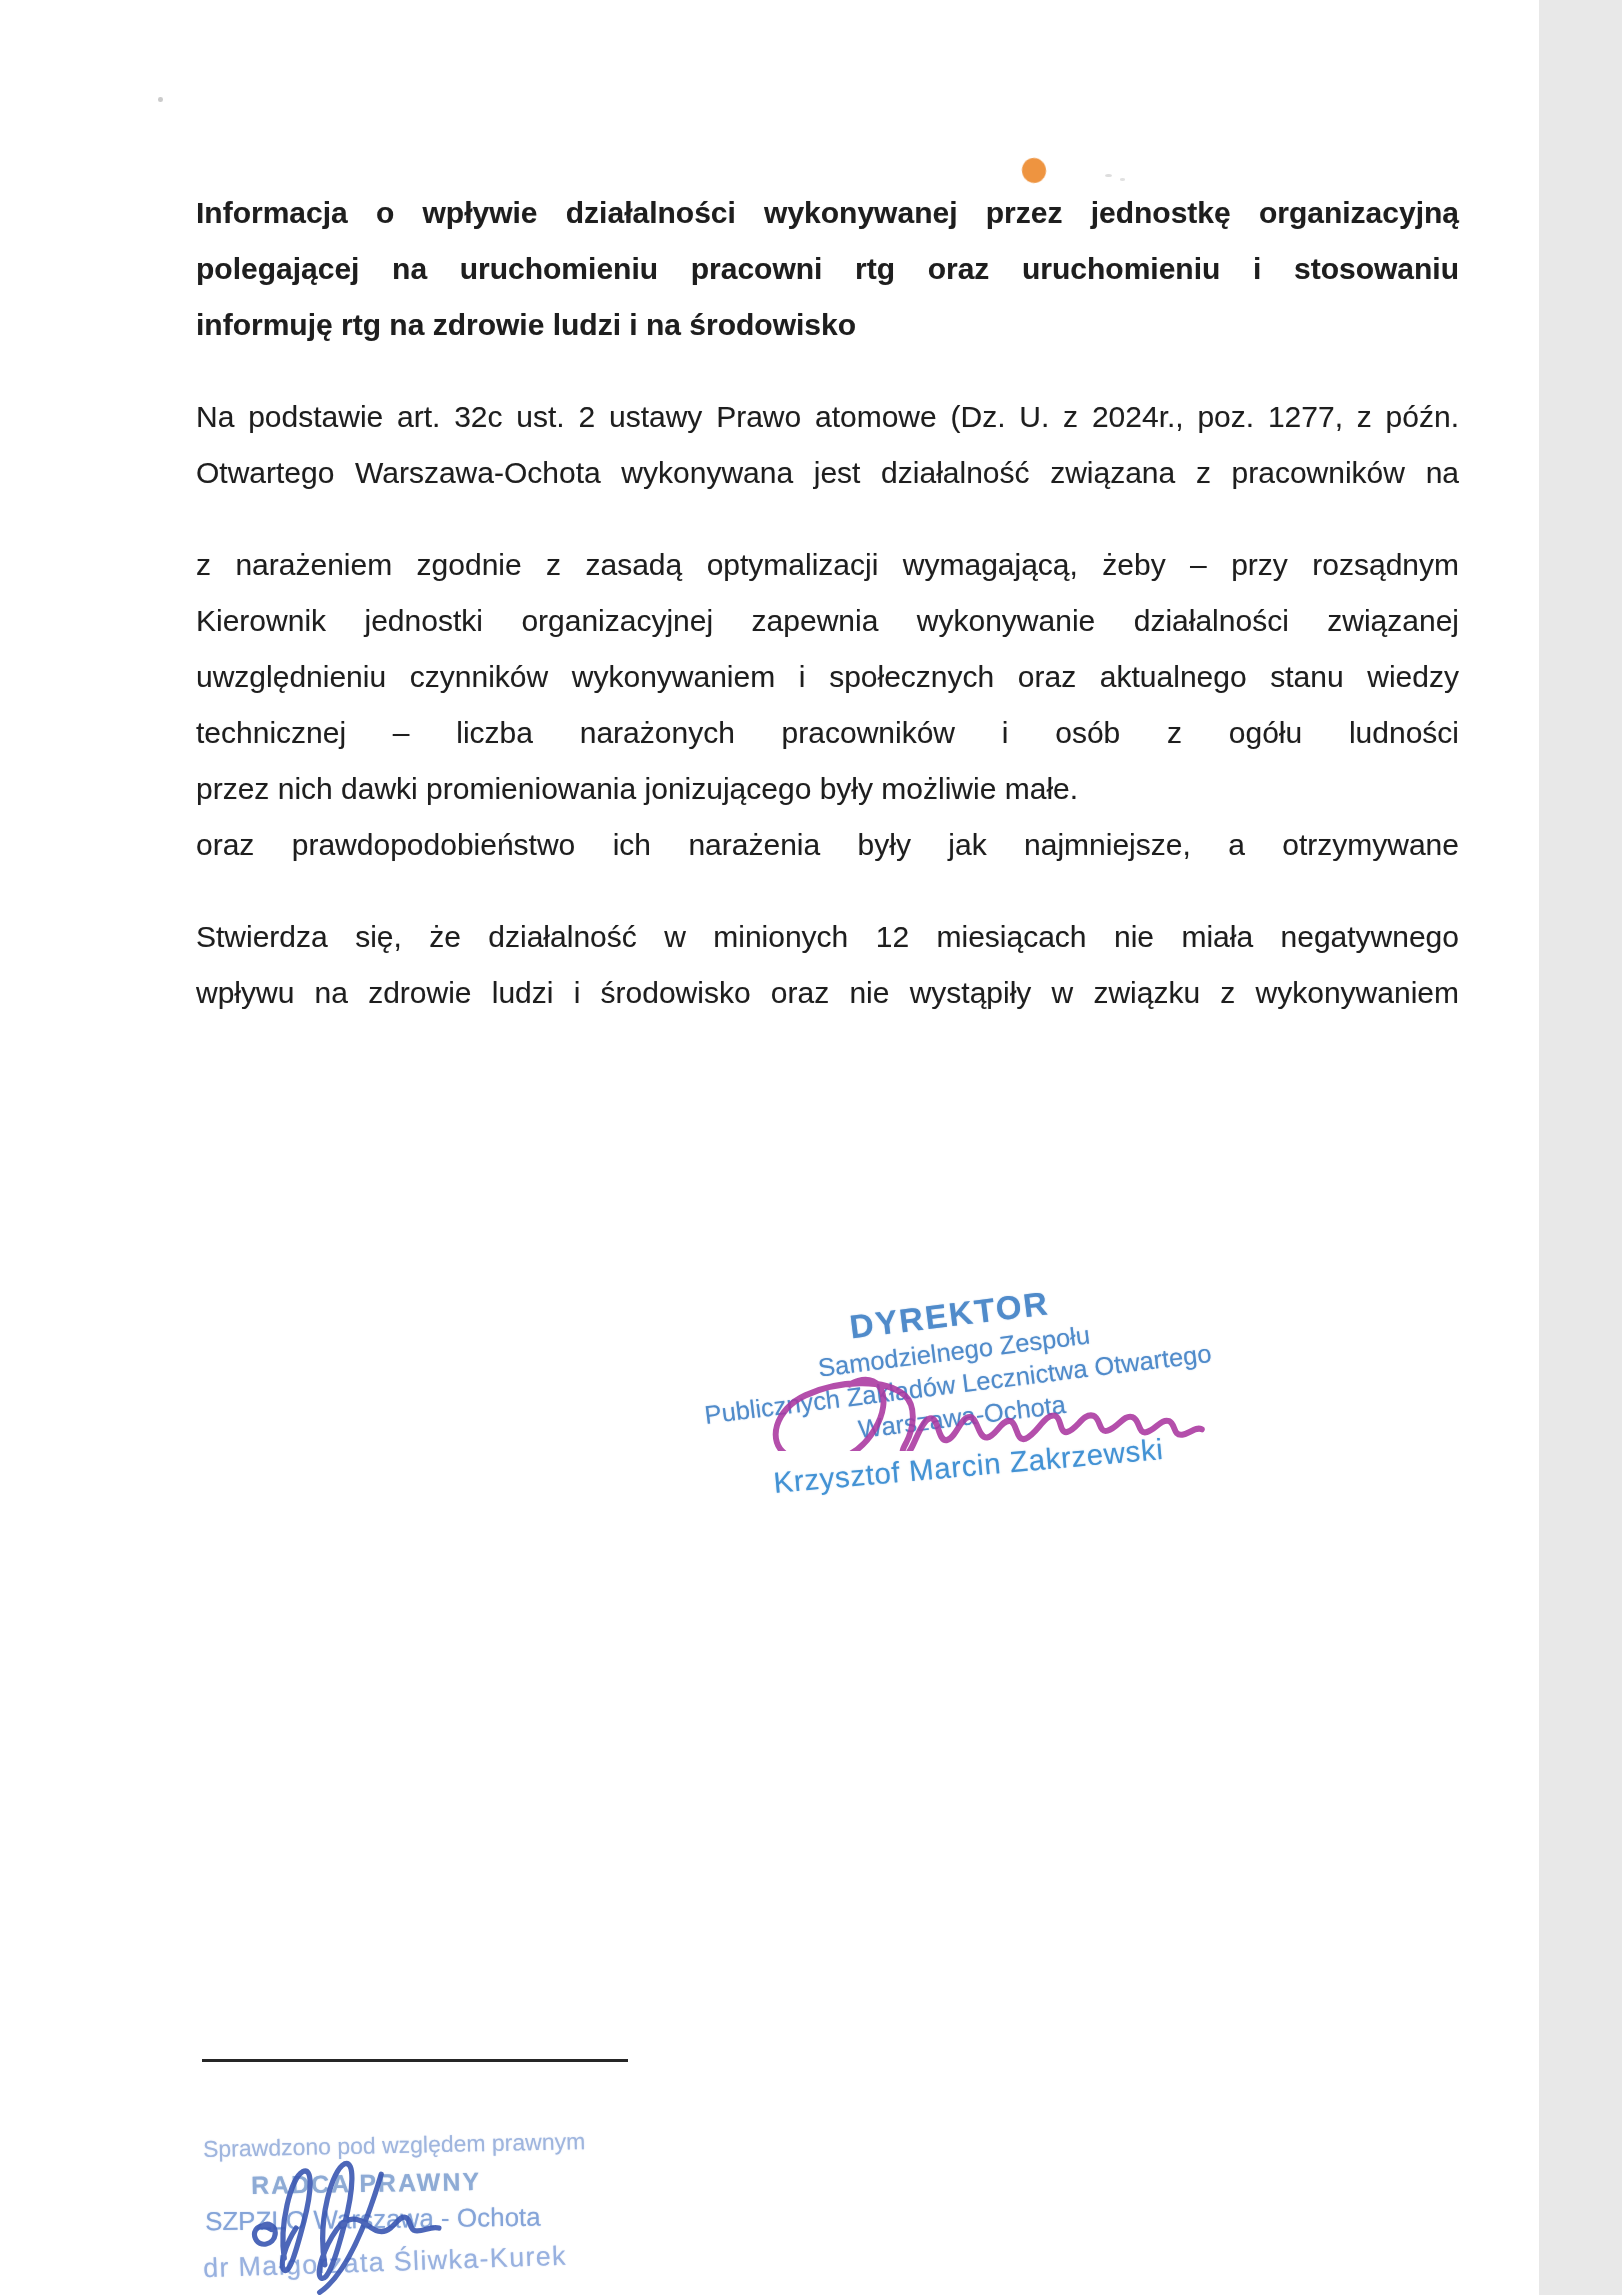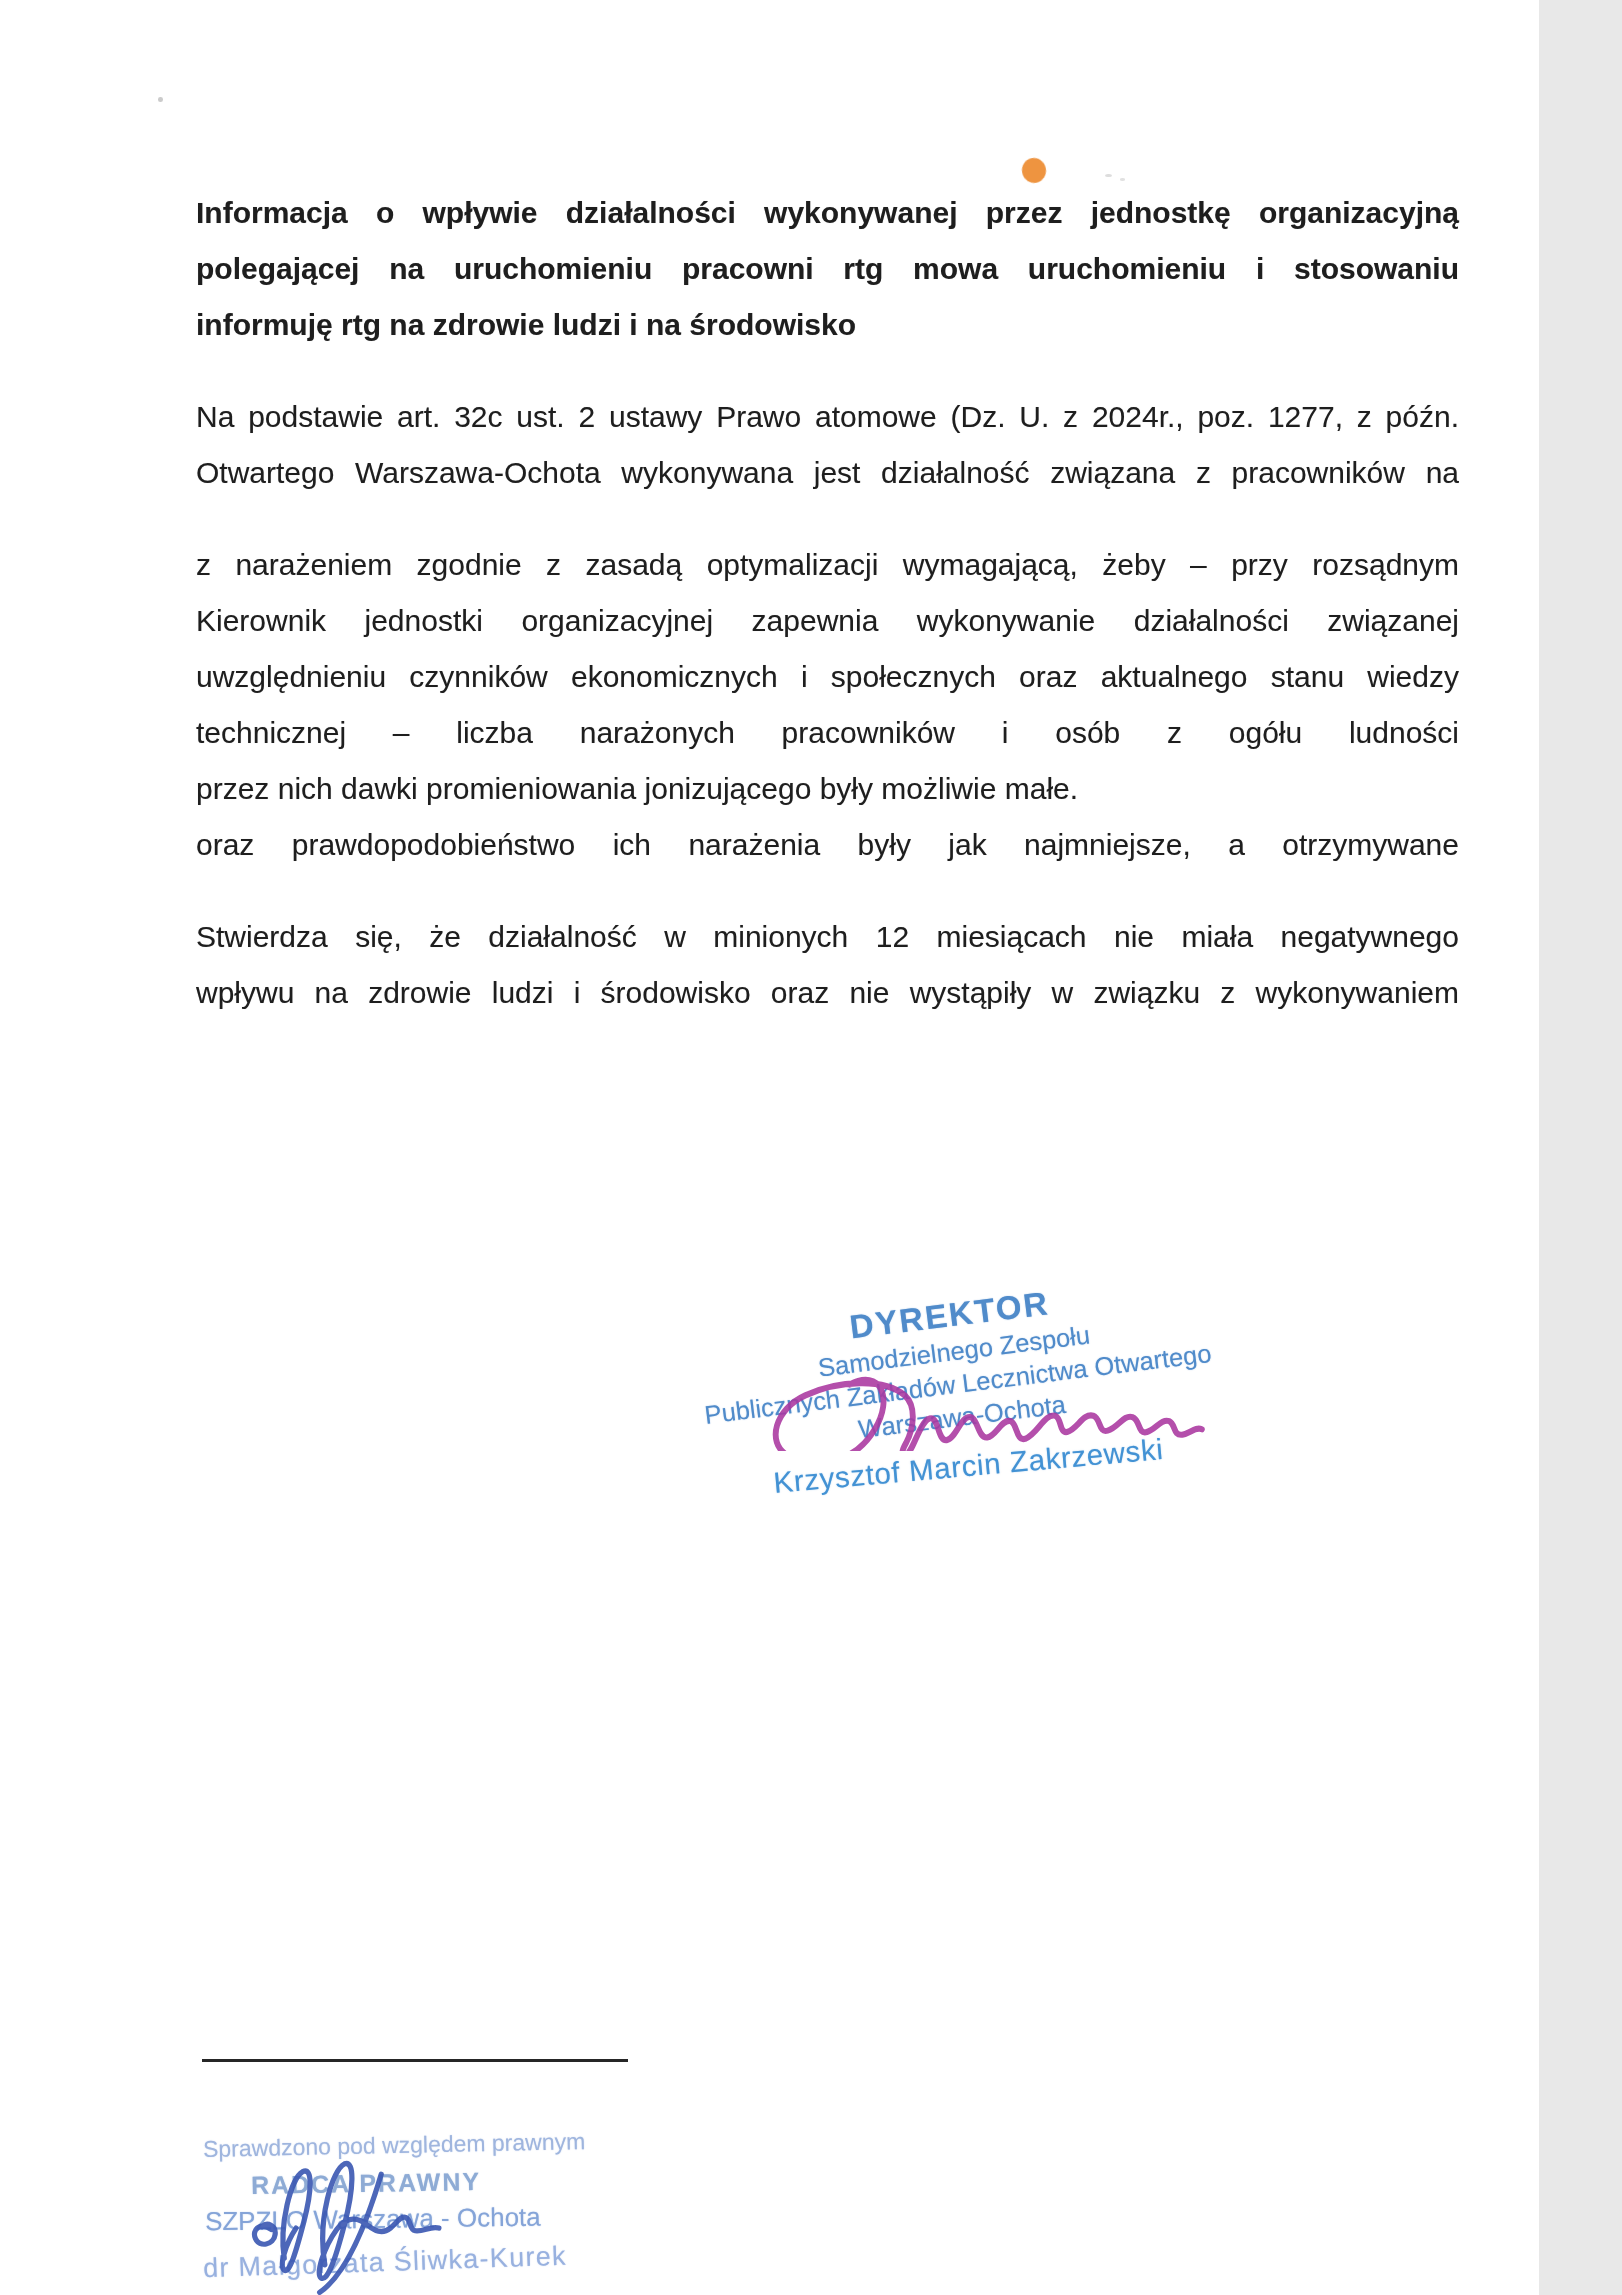--- a/index.html
+++ b/index.html
@@ -100,31 +100,31 @@
 
   <div class="speck s1"></div>
   <div class="speck s2"></div>
   <div class="speck s3"></div>
 
   <div class="dot" style="background-color: rgb(238, 148, 64);"></div>
 
   <div class="content" style="color: rgb(30, 30, 30);">
     <div class="para title">
         <div class="line">Informacja o wpływie działalności wykonywanej przez jednostkę organizacyjną</div>
-        <div class="line">polegającej na uruchomieniu pracowni rtg mowa uruchomieniu i stosowaniu</div>
+        <div class="line">polegającej na uruchomieniu pracowni rtg oraz uruchomieniu i stosowaniu</div>
         <div class="line last">informuję rtg na zdrowie ludzi i na środowisko</div>
       </div>
     <div class="para">
         <div class="line">Na podstawie art. 32c ust. 2 ustawy Prawo atomowe (Dz. U. z 2024r., poz. 1277, z późn.</div>
         <div class="line">Otwartego Warszawa-Ochota wykonywana jest działalność związana z pracowników na</div>
       </div>
     <div class="para">
         <div class="line">z narażeniem zgodnie z zasadą optymalizacji wymagającą, żeby – przy rozsądnym</div>
         <div class="line">Kierownik jednostki organizacyjnej zapewnia wykonywanie działalności związanej</div>
-        <div class="line">uwzględnieniu czynników ekonomicznych i społecznych oraz aktualnego stanu wiedzy</div>
+        <div class="line">uwzględnieniu czynników wykonywaniem i społecznych oraz aktualnego stanu wiedzy</div>
         <div class="line">technicznej – liczba narażonych pracowników i osób z ogółu ludności</div>
         <div class="line last">przez nich dawki promieniowania jonizującego były możliwie małe.</div>
         <div class="line">oraz prawdopodobieństwo ich narażenia były jak najmniejsze, a otrzymywane</div>
       </div>
     <div class="para">
         <div class="line">Stwierdza się, że działalność w minionych 12 miesiącach nie miała negatywnego</div>
         <div class="line">wpływu na zdrowie ludzi i środowisko oraz nie wystąpiły w związku z wykonywaniem</div>
       </div>
   </div>
 

